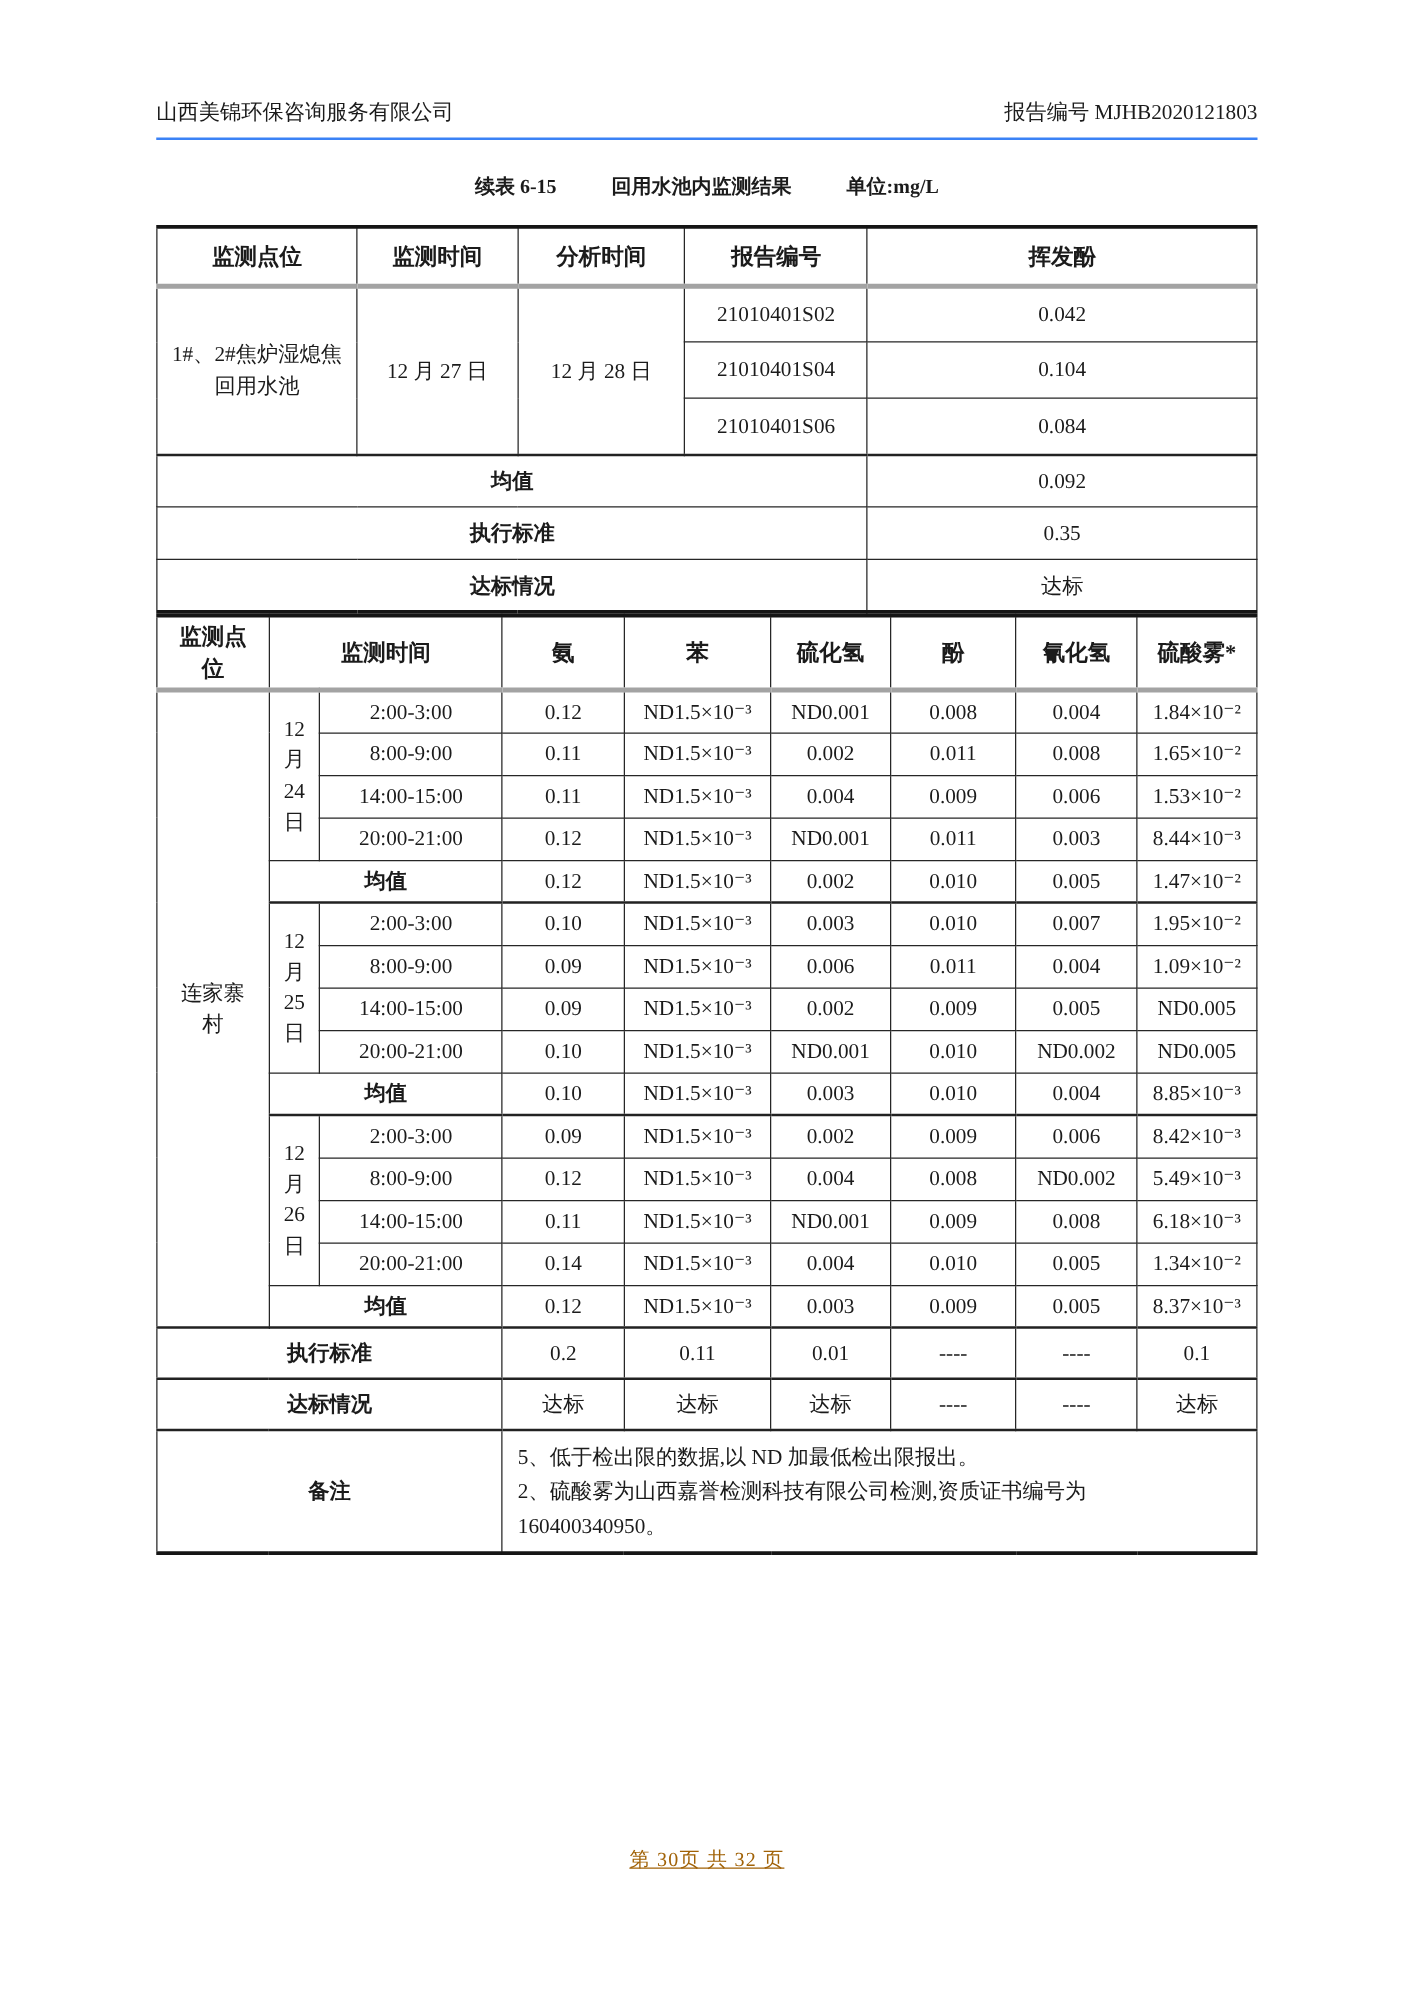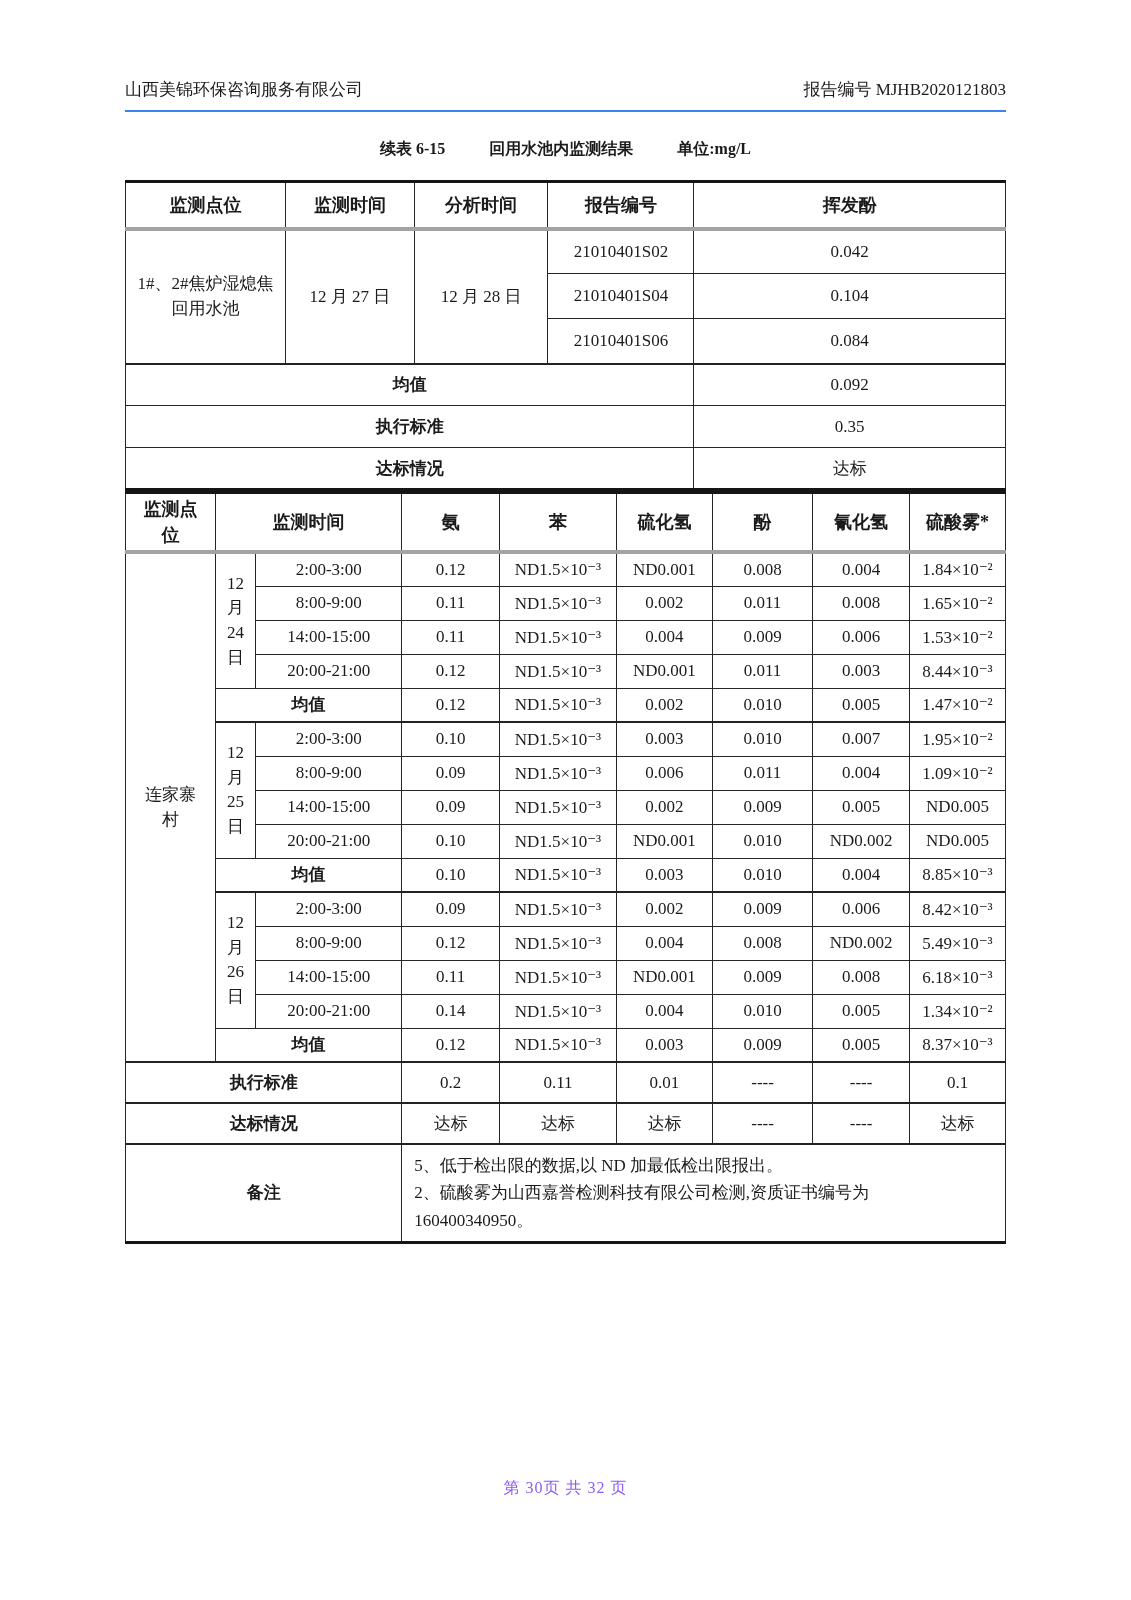--- a/index.html
+++ b/index.html
@@ -44,21 +44,21 @@
 
   .t16 tr.hrow { height:47px; }
   .t16 tr.d    { height:34px; }
   .t16 tr.std  { height:41px; }
   .t16 tr.note-row { height:92px; }
   .t16 td.note-cell { text-align:left; padding:7px 12px; line-height:1.6; }
   .note-line { white-space:pre-line; }
 
   .doc-footer {
     position:absolute; left:0; right:0; top:1478px;
-    text-align:center; font-size:16px; color:#8b5cf6; letter-spacing:1px;
+    text-align:center; font-size:16px; color:#a16207; letter-spacing:1px;text-decoration:underline;
   }
 </style>
 </head>
 <body>
 
 <div class="content">
 
   <div class="doc-header">
     <span>山西美锦环保咨询服务有限公司</span>
     <span>报告编号 MJHB2020121803</span>

